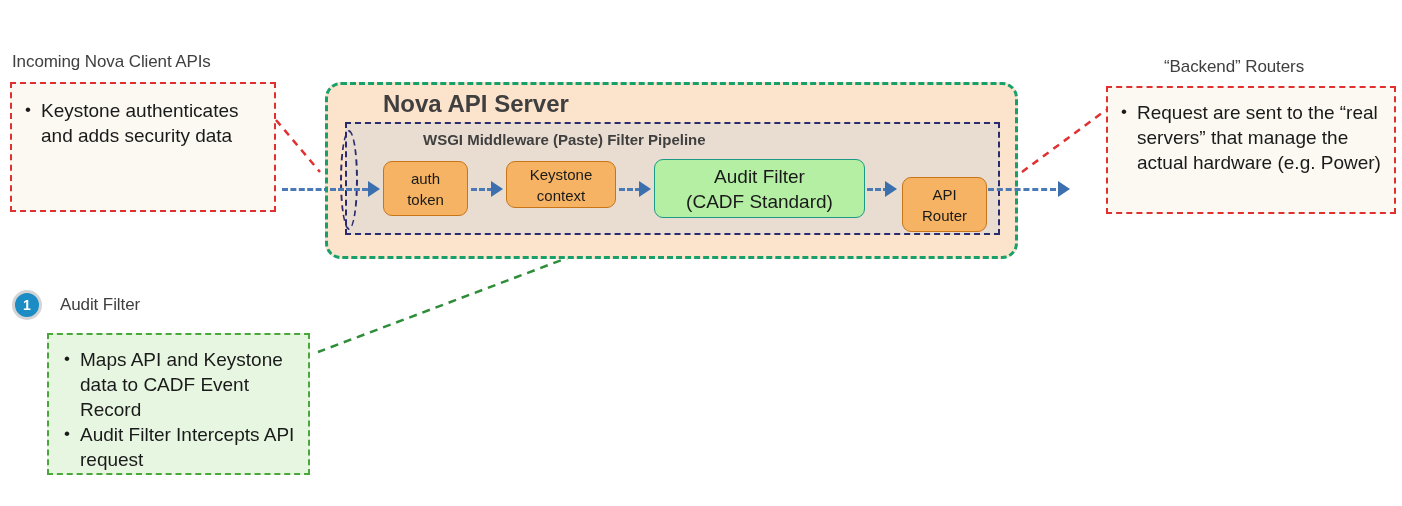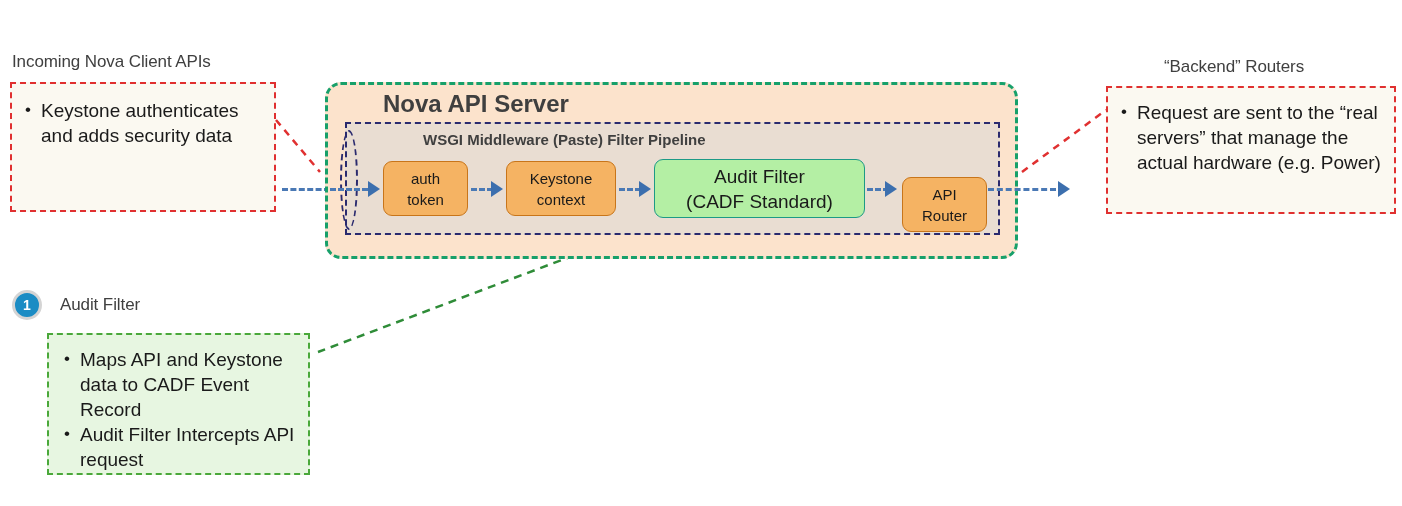--- a/index.html
+++ b/index.html
@@ -199,21 +199,21 @@
   <div class="abs arrow-head" style="left:368px; top:181px;"></div>
 
   <div class="abs node orange" style="left:383px; top:161px; width:85px; height:55px;">
     <div class="node-line">auth</div>
     <div class="node-line">token</div>
   </div>
 
   <div class="abs flow-dash" style="left:471px; top:188px; width:22px;"></div>
   <div class="abs arrow-head" style="left:491px; top:181px;"></div>
 
-  <div class="abs node orange" style="left:506px; top:161px; width:110px; height:55px;">
+  <div class="abs node orange" style="left:506px; top:161px; width:110px; height:47px;">
     <div class="node-line">Keystone</div>
     <div class="node-line">context</div>
   </div>
 
   <div class="abs flow-dash" style="left:619px; top:188px; width:22px;"></div>
   <div class="abs arrow-head" style="left:639px; top:181px;"></div>
 
   <div class="abs node green" style="left:654px; top:159px; width:211px; height:59px;">
     <div class="node-line">Audit Filter</div>
     <div class="node-line">(CADF Standard)</div>

